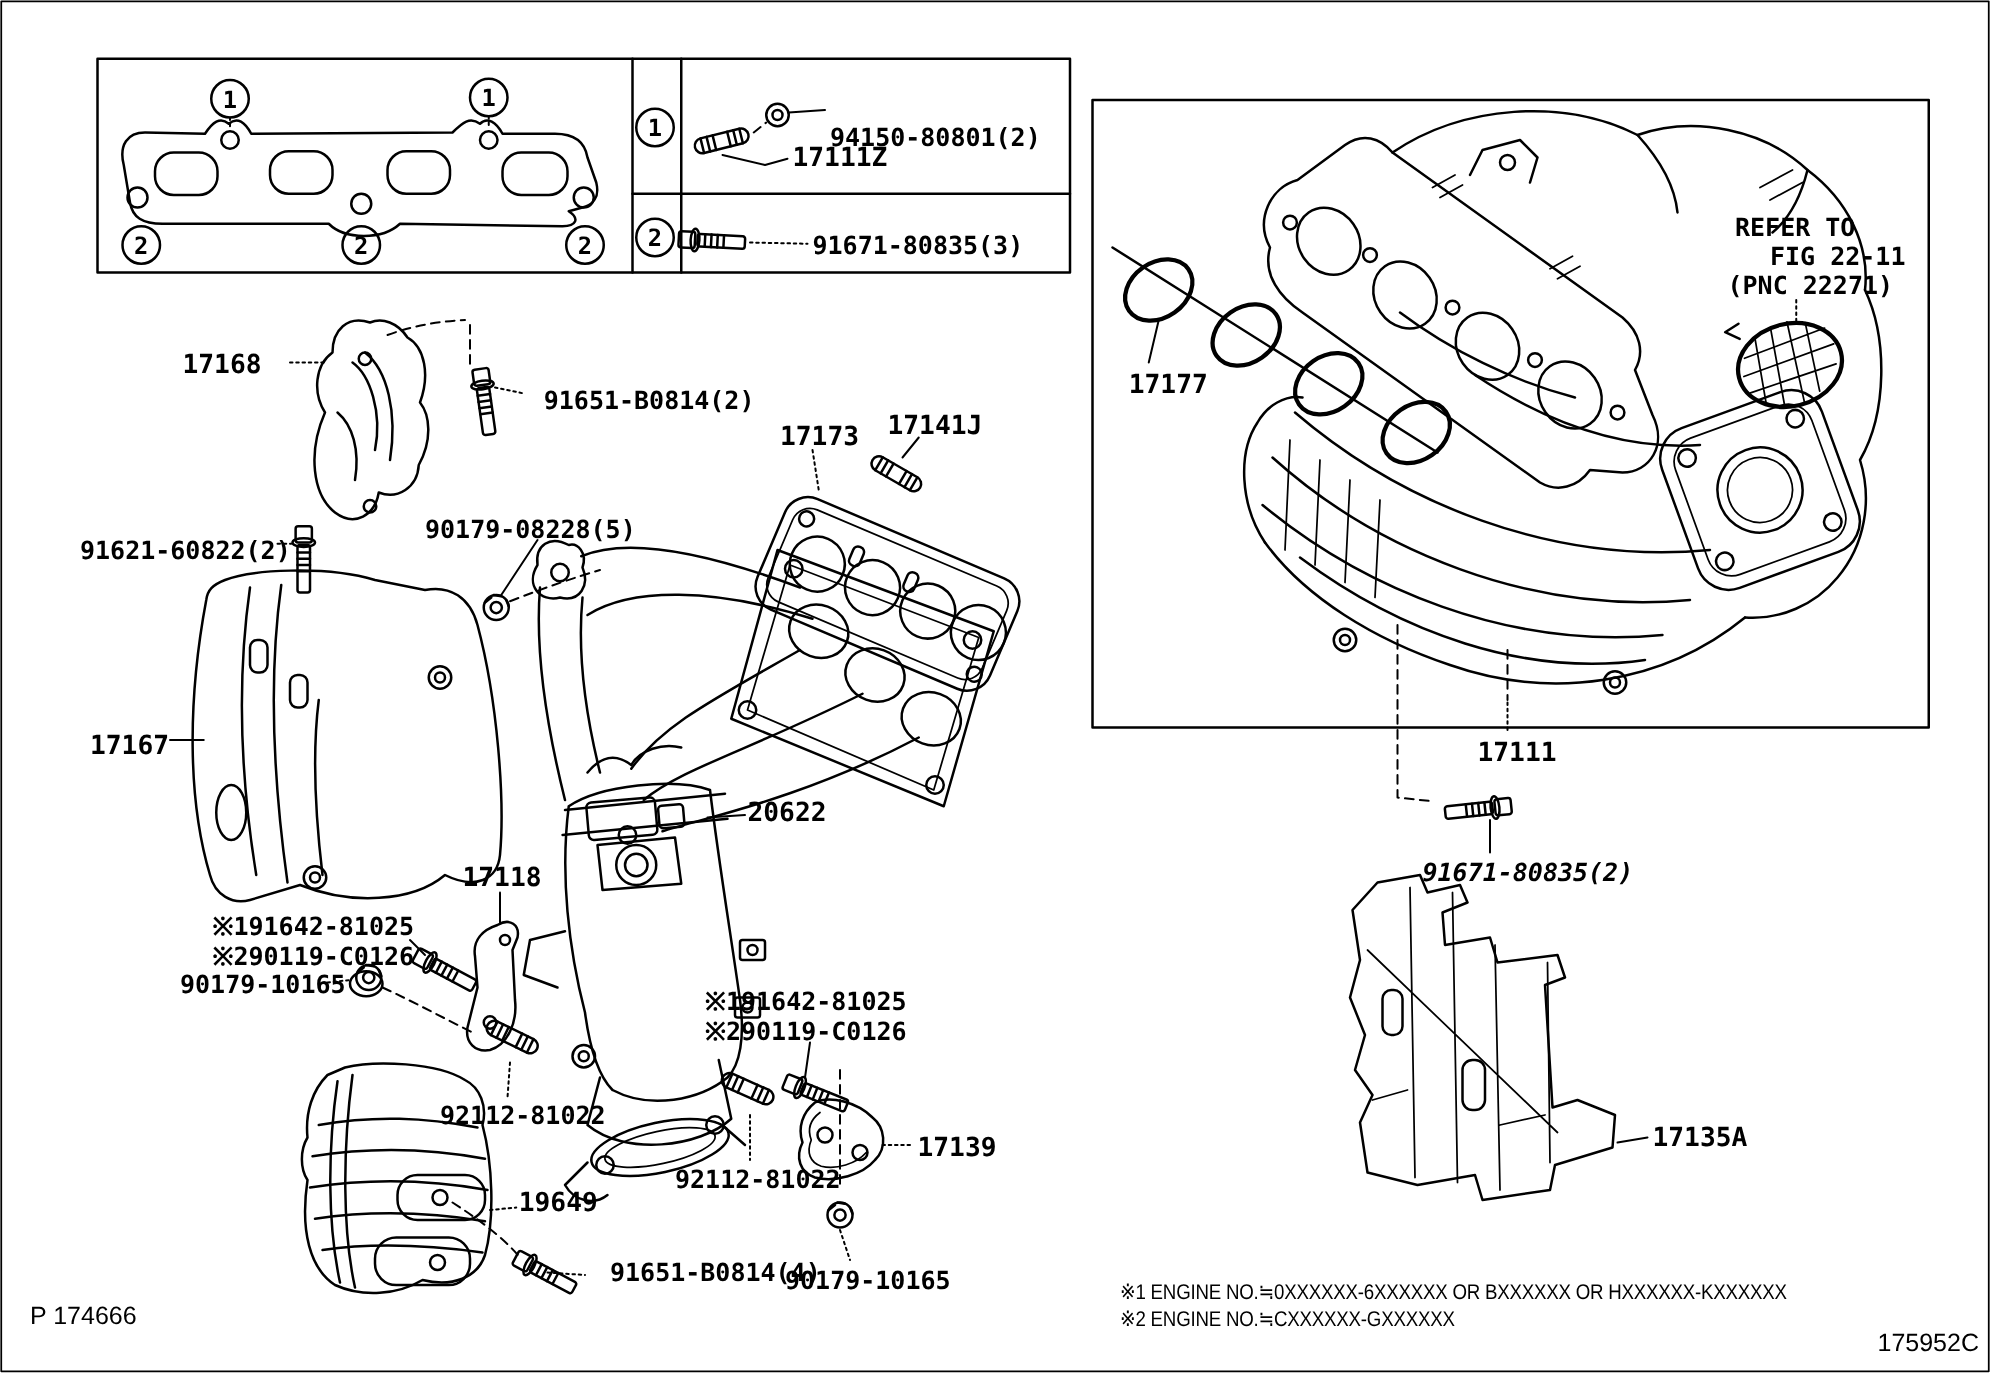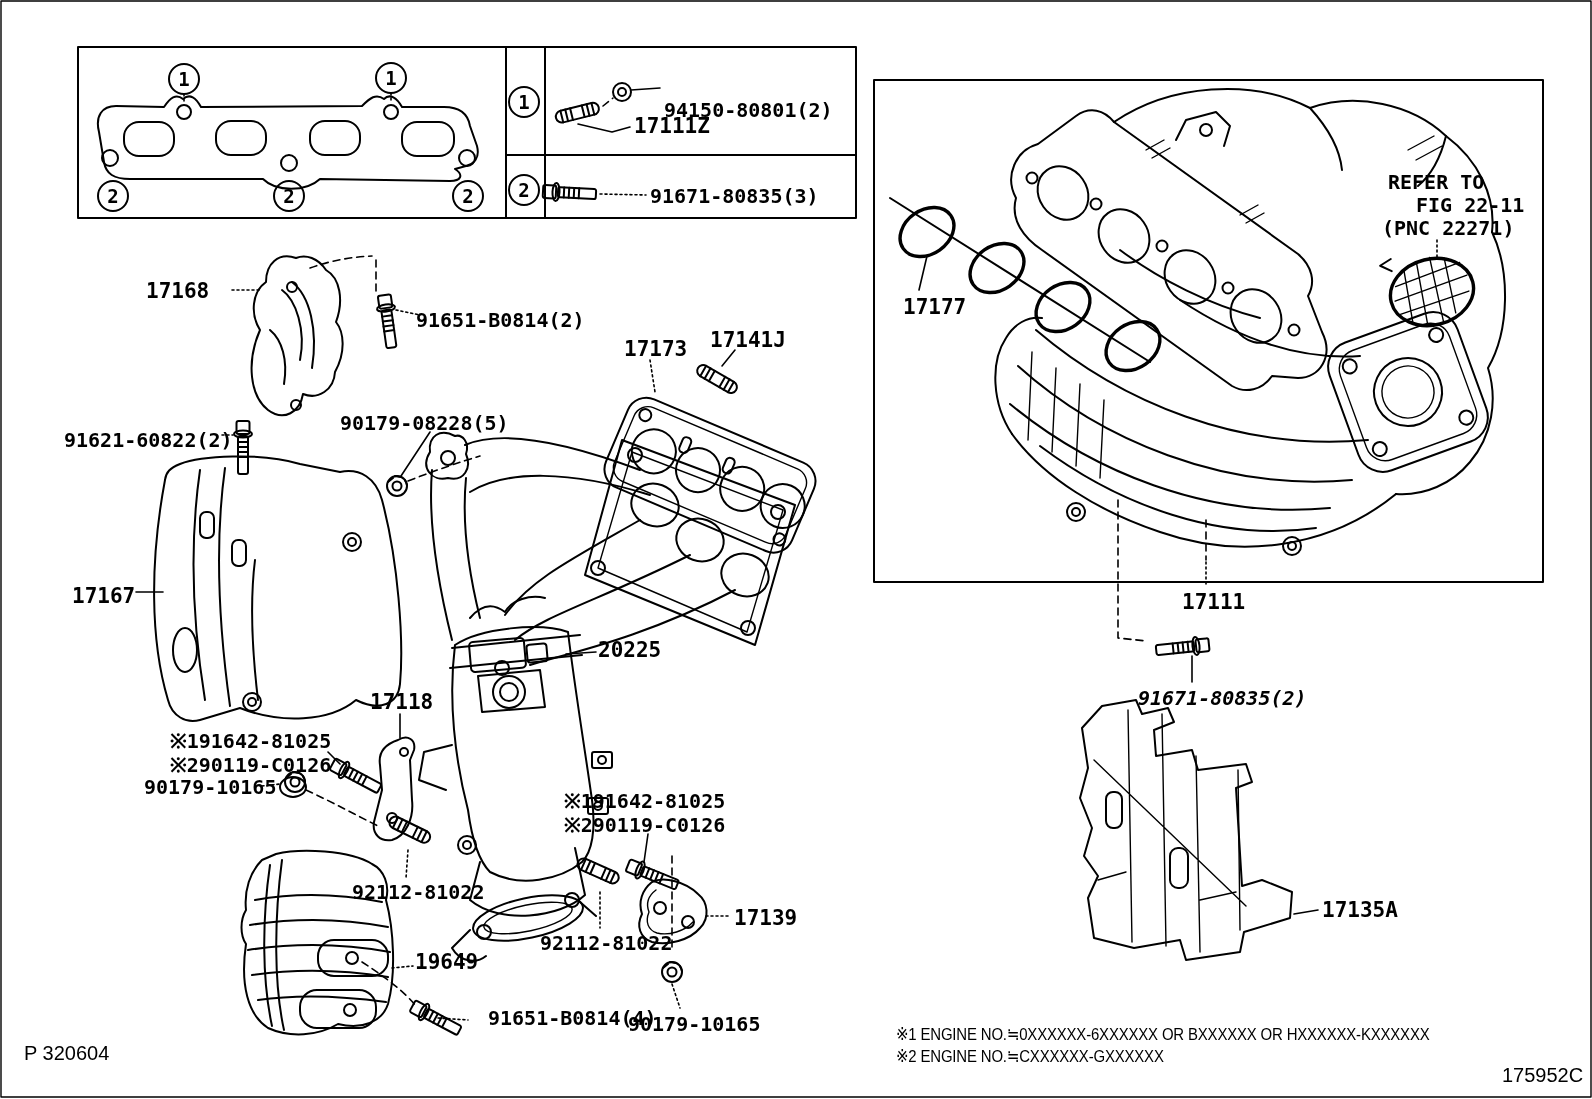--- a/index.html
+++ b/index.html
@@ -382,27 +382,27 @@
     <rect x="1170" y="848" width="18" height="40" rx="8"></rect>
     <path class="ld" d="M1294,914 L1318,910"></path>
   </g>
 </svg>
 
 <div id="labels">
       <div class="lbl part-sm" style="left: 664px; top: 78px; margin-top: 20px;">94150-80801(2)</div>
       <div class="lbl part" style="left: 634px; top: 114px;">17111Z</div>
       <div class="lbl part-sm" style="left: 650px; top: 184px;">91671-80835(3)</div>
       <div class="lbl part" style="left: 146px; top: 279px;">17168</div>
-      <div class="lbl part-sm" style="left: 416px; top: 308px;">91651-B0814(2)</div>
+      <div class="lbl part-sm" style="left: 435px; top: 308px;">91651-B0814(2)</div>
       <div class="lbl part" style="left: 624px; top: 337px;">17173</div>
       <div class="lbl part" style="left: 710px; top: 328px;">17141J</div>
       <div class="lbl part-sm" style="left: 64px; top: 428px;">91621-60822(2)</div>
       <div class="lbl part-sm" style="left: 340px; top: 411px;">90179-08228(5)</div>
       <div class="lbl part" style="left: 72px; top: 584px; text-align: right;">17167</div>
-      <div class="lbl part" style="left: 598px; top: 638px;">20225</div>
+      <div class="lbl part" style="left: 598px; top: 638px;">20622</div>
       <div class="lbl part" style="left: 370px; top: 690px;">17118</div>
       <div class="lbl part-sm" style="left: 170px; top: 727px;">※191642-81025</div>
       <div class="lbl part-sm" style="left: 170px; top: 751px;">※290119-C0126</div>
       <div class="lbl part-sm" style="left: 144px; top: 775px;">90179-10165</div>
       <div class="lbl part-sm" style="left: 352px; top: 880px;">92112-81022</div>
       <div class="lbl part" style="left: 415px; top: 950px;">19649</div>
       <div class="lbl part-sm" style="left: 472px; top: 1006px; margin-left: 16px;">91651-B0814(4)</div>
       <div class="lbl part-sm" style="left: 564px; top: 787px;">※191642-81025</div>
       <div class="lbl part-sm" style="left: 564px; top: 811px;">※290119-C0126</div>
       <div class="lbl part-sm" style="left: 540px; top: 931px;">92112-81022</div>
@@ -412,16 +412,16 @@
       <div class="lbl part-sm" style="left: 1388px; top: 170px;">REFER TO</div>
       <div class="lbl part-sm" style="left: 1388px; top: 193px; margin-left: 28px;">FIG 22-11</div>
       <div class="lbl part-sm" style="left: 1382px; top: 216px;">(PNC 22271)</div>
       <div class="lbl part" style="left: 1182px; top: 590px;">17111</div>
       <div class="lbl part-sm" style="left: 1138px; top: 686px; font-style: italic;">91671-80835(2)</div>
       <div class="lbl part" style="left: 1322px; top: 898px;">17135A</div>
     </div>
 
 <div class="lbl foot" style="left:896px;top:1024px">※1 ENGINE NO.≒0XXXXXX-6XXXXXX OR BXXXXXX OR HXXXXXX-KXXXXXX</div>
 <div class="lbl foot" style="left:896px;top:1046px">※2 ENGINE NO.≒CXXXXXX-GXXXXXX</div>
-<div class="lbl code" style="left:24px;top:1042px">P 320604</div>
+<div class="lbl code" style="left:24px;top:1042px">P 174666</div>
 <div class="lbl code" style="left:1502px;top:1064px">175952C</div>
 
 </div>
 
 </body></html>

